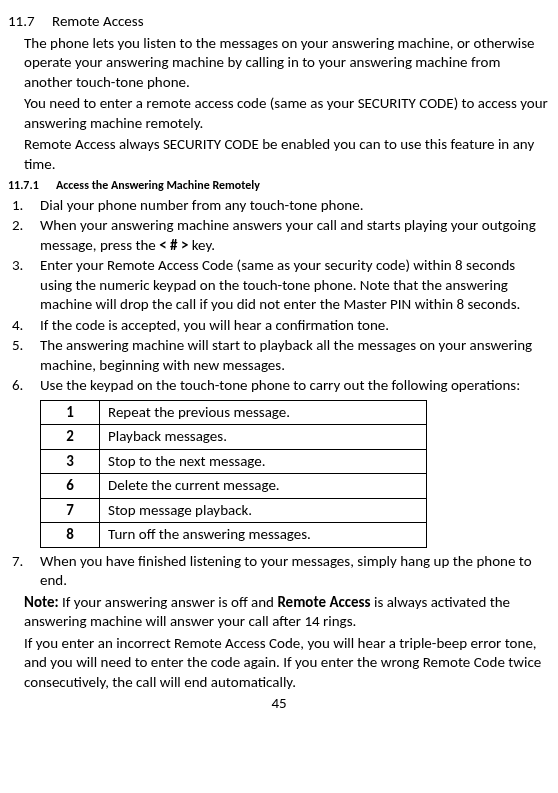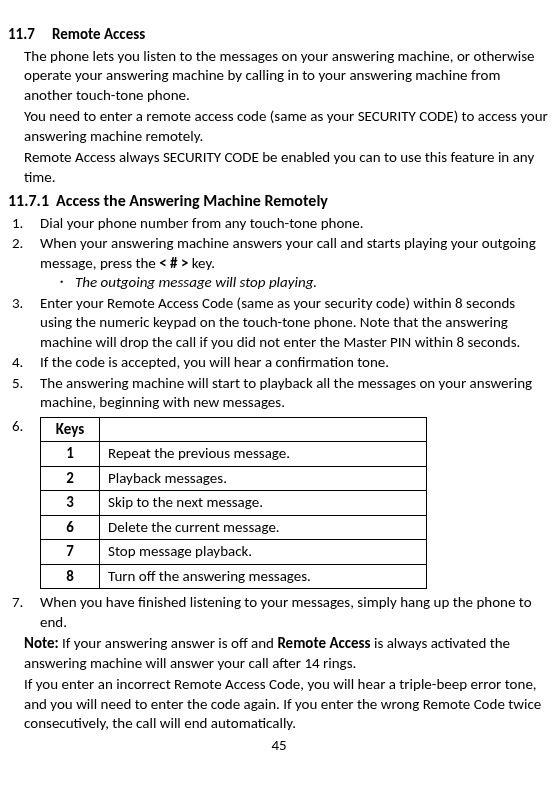--- a/index.html
+++ b/index.html
@@ -5,31 +5,31 @@
     body {
       margin: 0;
       padding: 12px 8px;
       font-family: Calibri, Arial, sans-serif;
       font-size: 15px;
       line-height: 1.3;
       color: #000;
       width: 542px;
     }
     .heading-1 {
-      font-weight: bold;
+      font-weight: normal;
       font-size: 15px;
-      margin: 13px 0 2px 0;
+      margin: 0 0 2px 0;
     }
     .heading-1 .num {
       display: inline-block;
       width: 44px;
     }
     .heading-2 {
       font-weight: bold;
-      font-size: 16px;
+      font-size: 12px;
       margin: 4px 0 2px 0;
     }
     .heading-2 .num {
       display: inline-block;
       width: 48px;
     }
     .para {
       margin: 0 0 2px 16px;
     }
     ol.numbered {
@@ -102,43 +102,38 @@
 <p class="para">Remote Access always SECURITY CODE be enabled you can to use this feature in any time.</p>
 
 <div class="heading-2">
   <span class="num">11.7.1</span><span>Access the Answering Machine Remotely</span>
 </div>
 
 <ol class="numbered">
   <li><span>Dial your phone number from any touch-tone phone.</span></li>
   <li>
     <span>When your answering machine answers your call and starts playing your outgoing message, press the </span><b>&lt; # &gt;</b><span> key.</span>
-    <div class="sub-bullet">The outgoing message will stop playing.</div>
   </li>
   <li><span>Enter your Remote Access Code (same as your security code) within 8 seconds using the numeric keypad on the touch-tone phone. Note that the answering machine will drop the call if you did not enter the Master PIN within 8 seconds.</span></li>
   <li><span>If the code is accepted, you will hear a confirmation tone.</span></li>
   <li><span>The answering machine will start to playback all the messages on your answering machine, beginning with new messages.</span></li>
-  <li>
+  <li><span>Use the keypad on the touch-tone phone to carry out the following operations:</span>
     <table>
       <tbody>
-          <tr>
-        <th class="key-col">Keys</th>
-        <th class="desc-col"></th>
-      </tr>
       <tr>
         <td class="key-col">1</td>
         <td class="desc-col">Repeat the previous message.</td>
       </tr>
       <tr>
         <td class="key-col">2</td>
         <td class="desc-col">Playback messages.</td>
       </tr>
       <tr>
         <td class="key-col">3</td>
-        <td class="desc-col">Skip to the next message.</td>
+        <td class="desc-col">Stop to the next message.</td>
       </tr>
       <tr>
         <td class="key-col">6</td>
         <td class="desc-col">Delete the current message.</td>
       </tr>
       <tr>
         <td class="key-col">7</td>
         <td class="desc-col">Stop message playback.</td>
       </tr>
       <tr>

